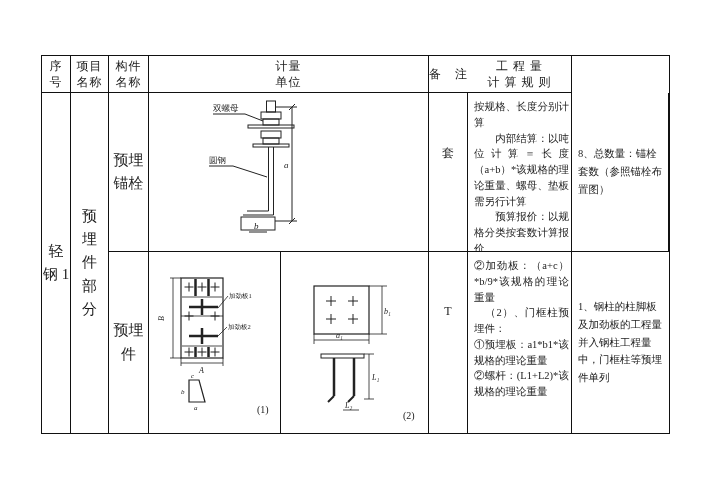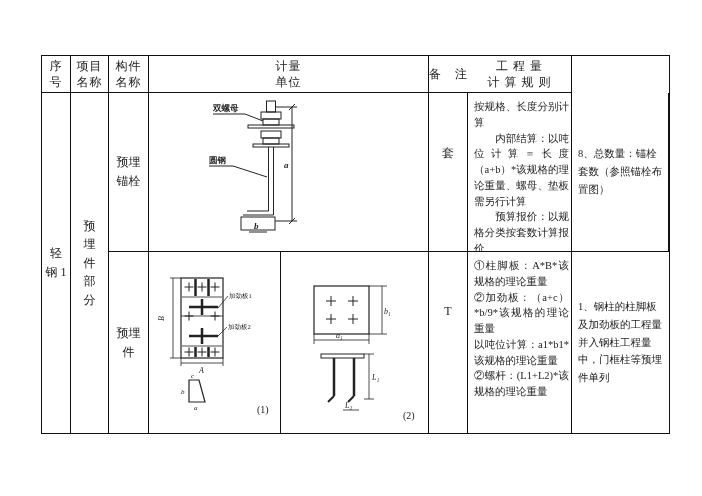--- a/index.html
+++ b/index.html
@@ -27,21 +27,21 @@
   }
   .cell.lastcol{border-right:none;}
   .cell.lastrow{border-bottom:none;}
   .hdr{
     display:flex;align-items:center;justify-content:center;
     text-align:center;font-size:12px;line-height:1.35;
     white-space:pre-line;letter-spacing:1px;
   }
   .vcenter{
     display:flex;align-items:center;justify-content:center;
-    text-align:center;font-size:12px;line-height:1.55;
+    text-align:center;font-size:15px;line-height:1.55;
     white-space:pre-line;
   }
   .unitcell{
     display:flex;justify-content:center;align-items:flex-start;
     padding-top:52px;font-size:12px;
   }
   .rulescell{
     padding:6px 2px 4px 6px;
     font-size:10.5px;line-height:1.5;
     text-align:justify;
@@ -81,21 +81,21 @@
 钢 1</div>
     <div class="cell vcenter lastrow" style="grid-row:2 / span 2;grid-column:2;">预
 埋
 件
 部
 分</div>
 
     <div class="cell vcenter" style="grid-row:2;grid-column:3;">预埋
 锚栓</div>
 
-    <div class="cell figcell" style="grid-row:2;grid-column:4;font-weight:bold;">
+    <div class="cell figcell" style="grid-row:2;grid-column:4;">
       <svg viewBox="0 0 280 158" width="280" height="158">
         <g stroke="#222" stroke-width="1" fill="none">
 
           <rect x="117.5" y="8" width="9" height="11"></rect>
           <rect x="112" y="19" width="20" height="7"></rect>
           <rect x="114" y="26" width="16" height="6"></rect>
           <rect x="99" y="32" width="46" height="3"></rect>
           <rect x="112" y="38" width="20" height="7"></rect>
           <rect x="114" y="45" width="16" height="6"></rect>
           <rect x="104" y="51" width="36" height="3"></rect>
@@ -249,23 +249,23 @@
             <text x="64" y="156" font-size="8" font-style="italic">L₂</text>
             <text x="122" y="167" font-size="10">(2)</text>
           </svg>
         </div>
       </div>
     </div>
 
     <div class="cell unitcell lastrow" style="grid-row:3;grid-column:5;">T</div>
 
     <div class="cell rulescell lastrow" style="grid-row:3;grid-column:6;">
-      <p>①柱脚板：A*B*该规格的理论重量</p>
       <p>②加劲板：（a+c）*b/9*该规格的理论重量</p>
-      <p>以吨位计算：a1*b1*该规格的理论重量</p>
+      <p>　（2）、门框柱预埋件：</p>
+      <p>①预埋板：a1*b1*该规格的理论重量</p>
       <p>②螺杆：(L1+L2)*该规格的理论重量</p>
 
     </div>
 
     <div class="cell remarkcell lastrow lastcol" style="grid-row:3;grid-column:7;">
       <span>1、钢柱的柱脚板及加劲板的工程量并入钢柱工程量中，门框柱等预埋件单列</span>
     </div>
 
   </div>
 </div>

